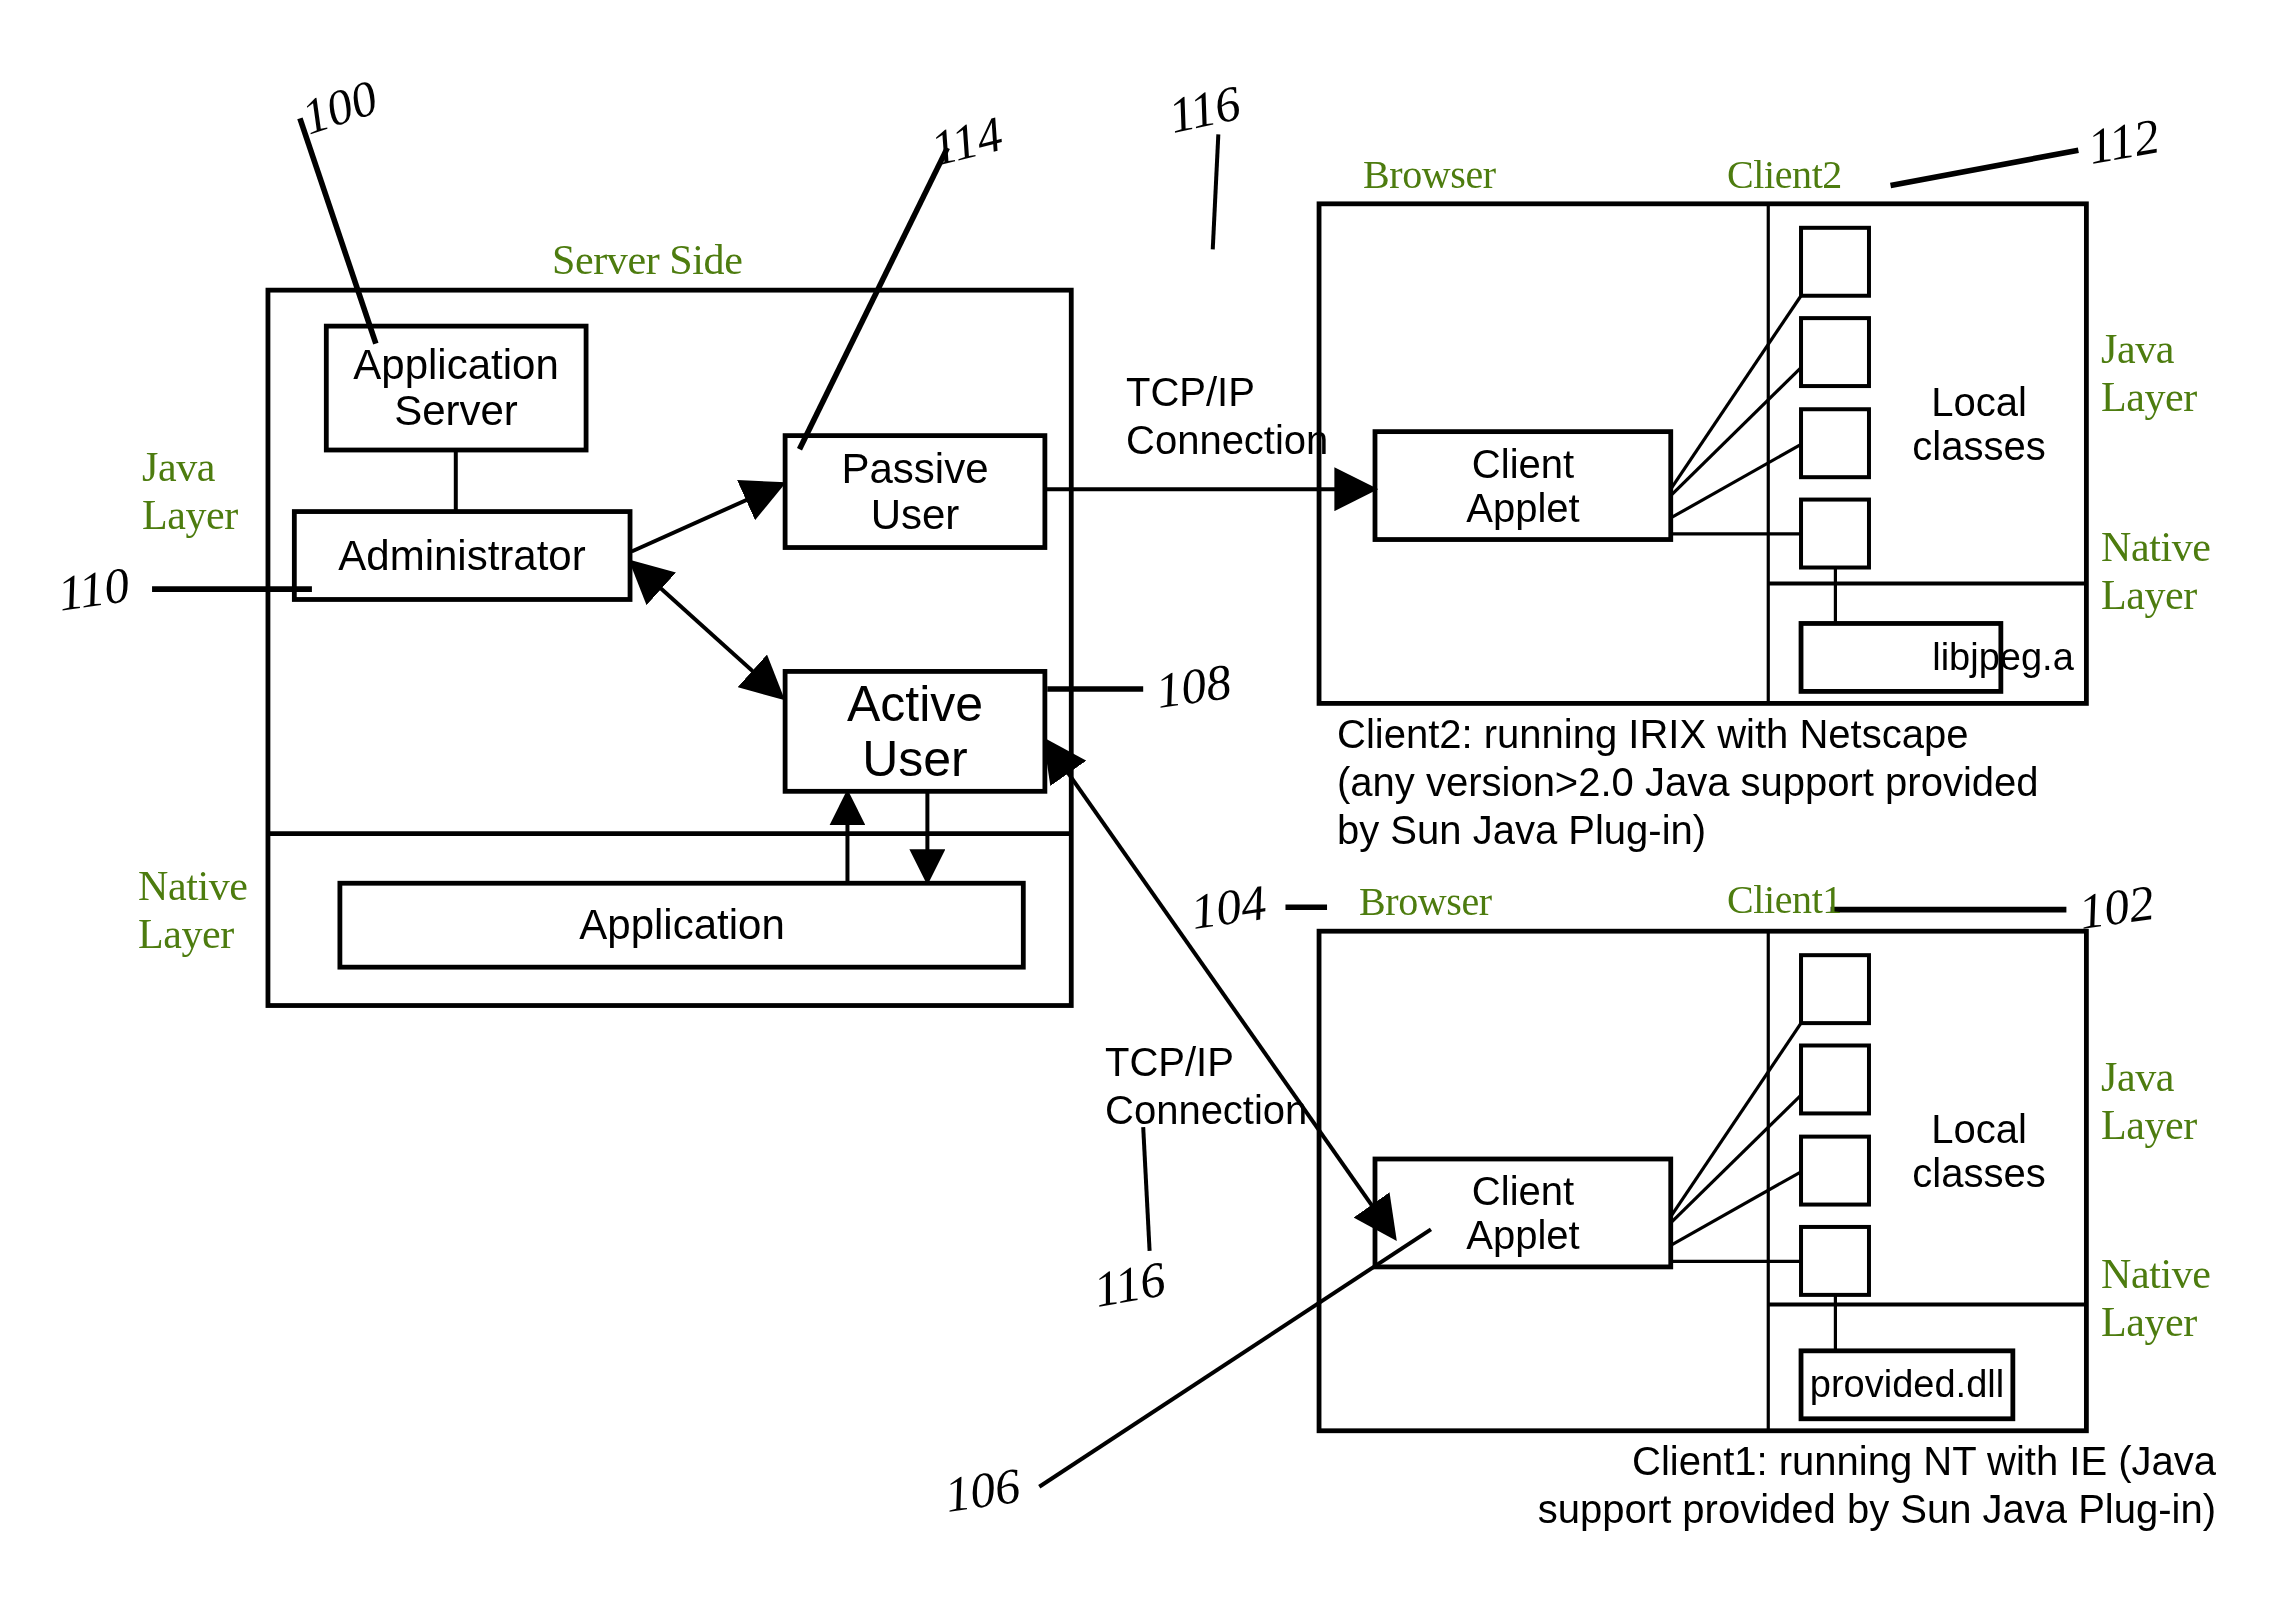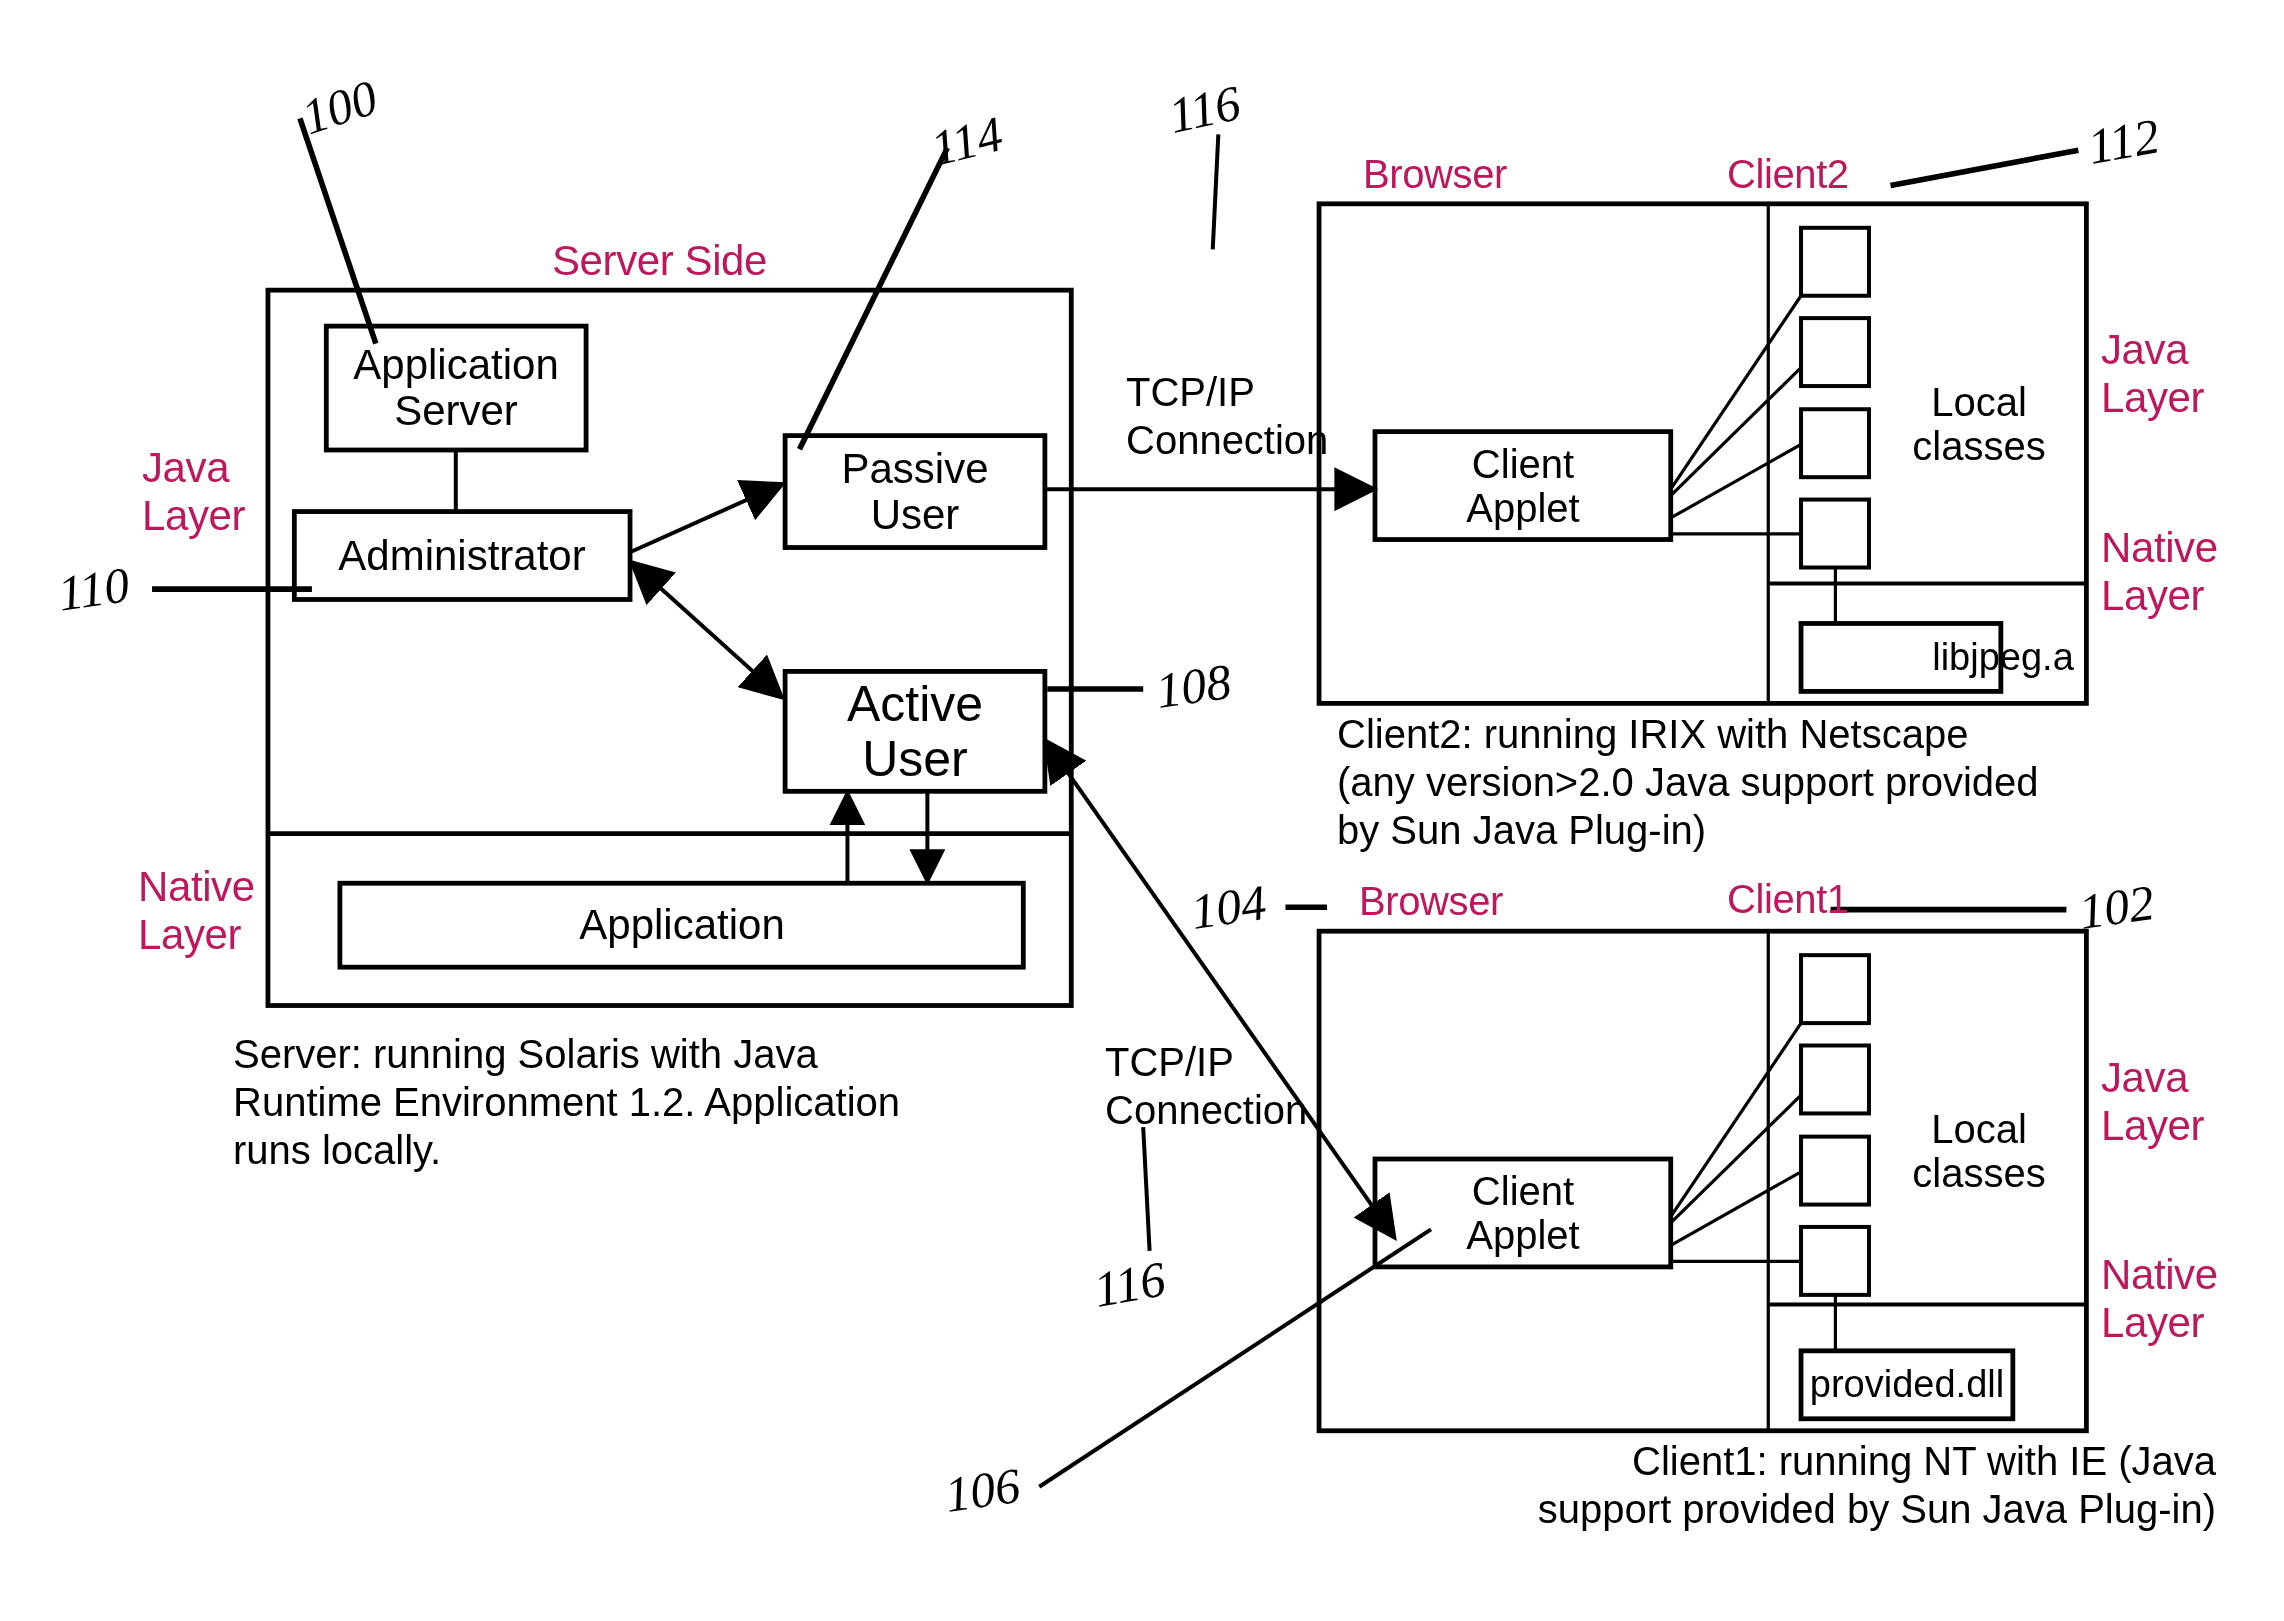--- a/index.html
+++ b/index.html
@@ -23,22 +23,22 @@
   }
   svg.layer {
     position: absolute;
     left: 0; top: 0;
     width: 2284px;
     height: 1621px;
     pointer-events: none;
   }
   .lbl {
     position: absolute;
-    font-family: Liberation Sans, sans-serif;
-    color: #be185d;
+    font-family: Liberation Serif, serif;
+    color: #4d7c0f;
     white-space: pre;
     line-height: 1.14;
     letter-spacing: -0.4px;
   }
   .boxlabel {
     position: absolute;
     display: flex;
     align-items: center;
     justify-content: center;
     text-align: center;
@@ -173,23 +173,20 @@
   <div class="boxlabel" style="left:294px; top:512px; width:336px; height:88px; font-size:42px;">Administrator</div>
 
   <div class="boxlabel" style="left:785px; top:436px; width:260px; height:112px; font-size:42px;">Passive
 User</div>
 
   <div class="boxlabel" style="left:785px; top:672px; width:260px; height:120px; font-size:50px;">Active
 User</div>
 
   <div class="boxlabel" style="left:340px; top:883px; width:684px; height:84px; font-size:42px;">Application</div>
 
-  <div class="cap" style="left:233px; top:1030px; width:847px; font-size:40px;">Server: running Solaris with Java
-Runtime Environment 1.2. Application
-runs locally.</div>
 
   <div class="cap" style="left:1126px; top:368px; width:240px; font-size:40px; text-align:left;">TCP/IP
 Connection</div>
 
   <div class="cap" style="left:1105px; top:1038px; width:248px; font-size:40px; text-align:left;">TCP/IP
 Connection</div>
 
   <div class="lbl" style="left:1363px; top:152px; font-size:40px;">Browser</div>
 
   <div class="lbl" style="left:1727px; top:152px; font-size:40px;">Client2</div>

